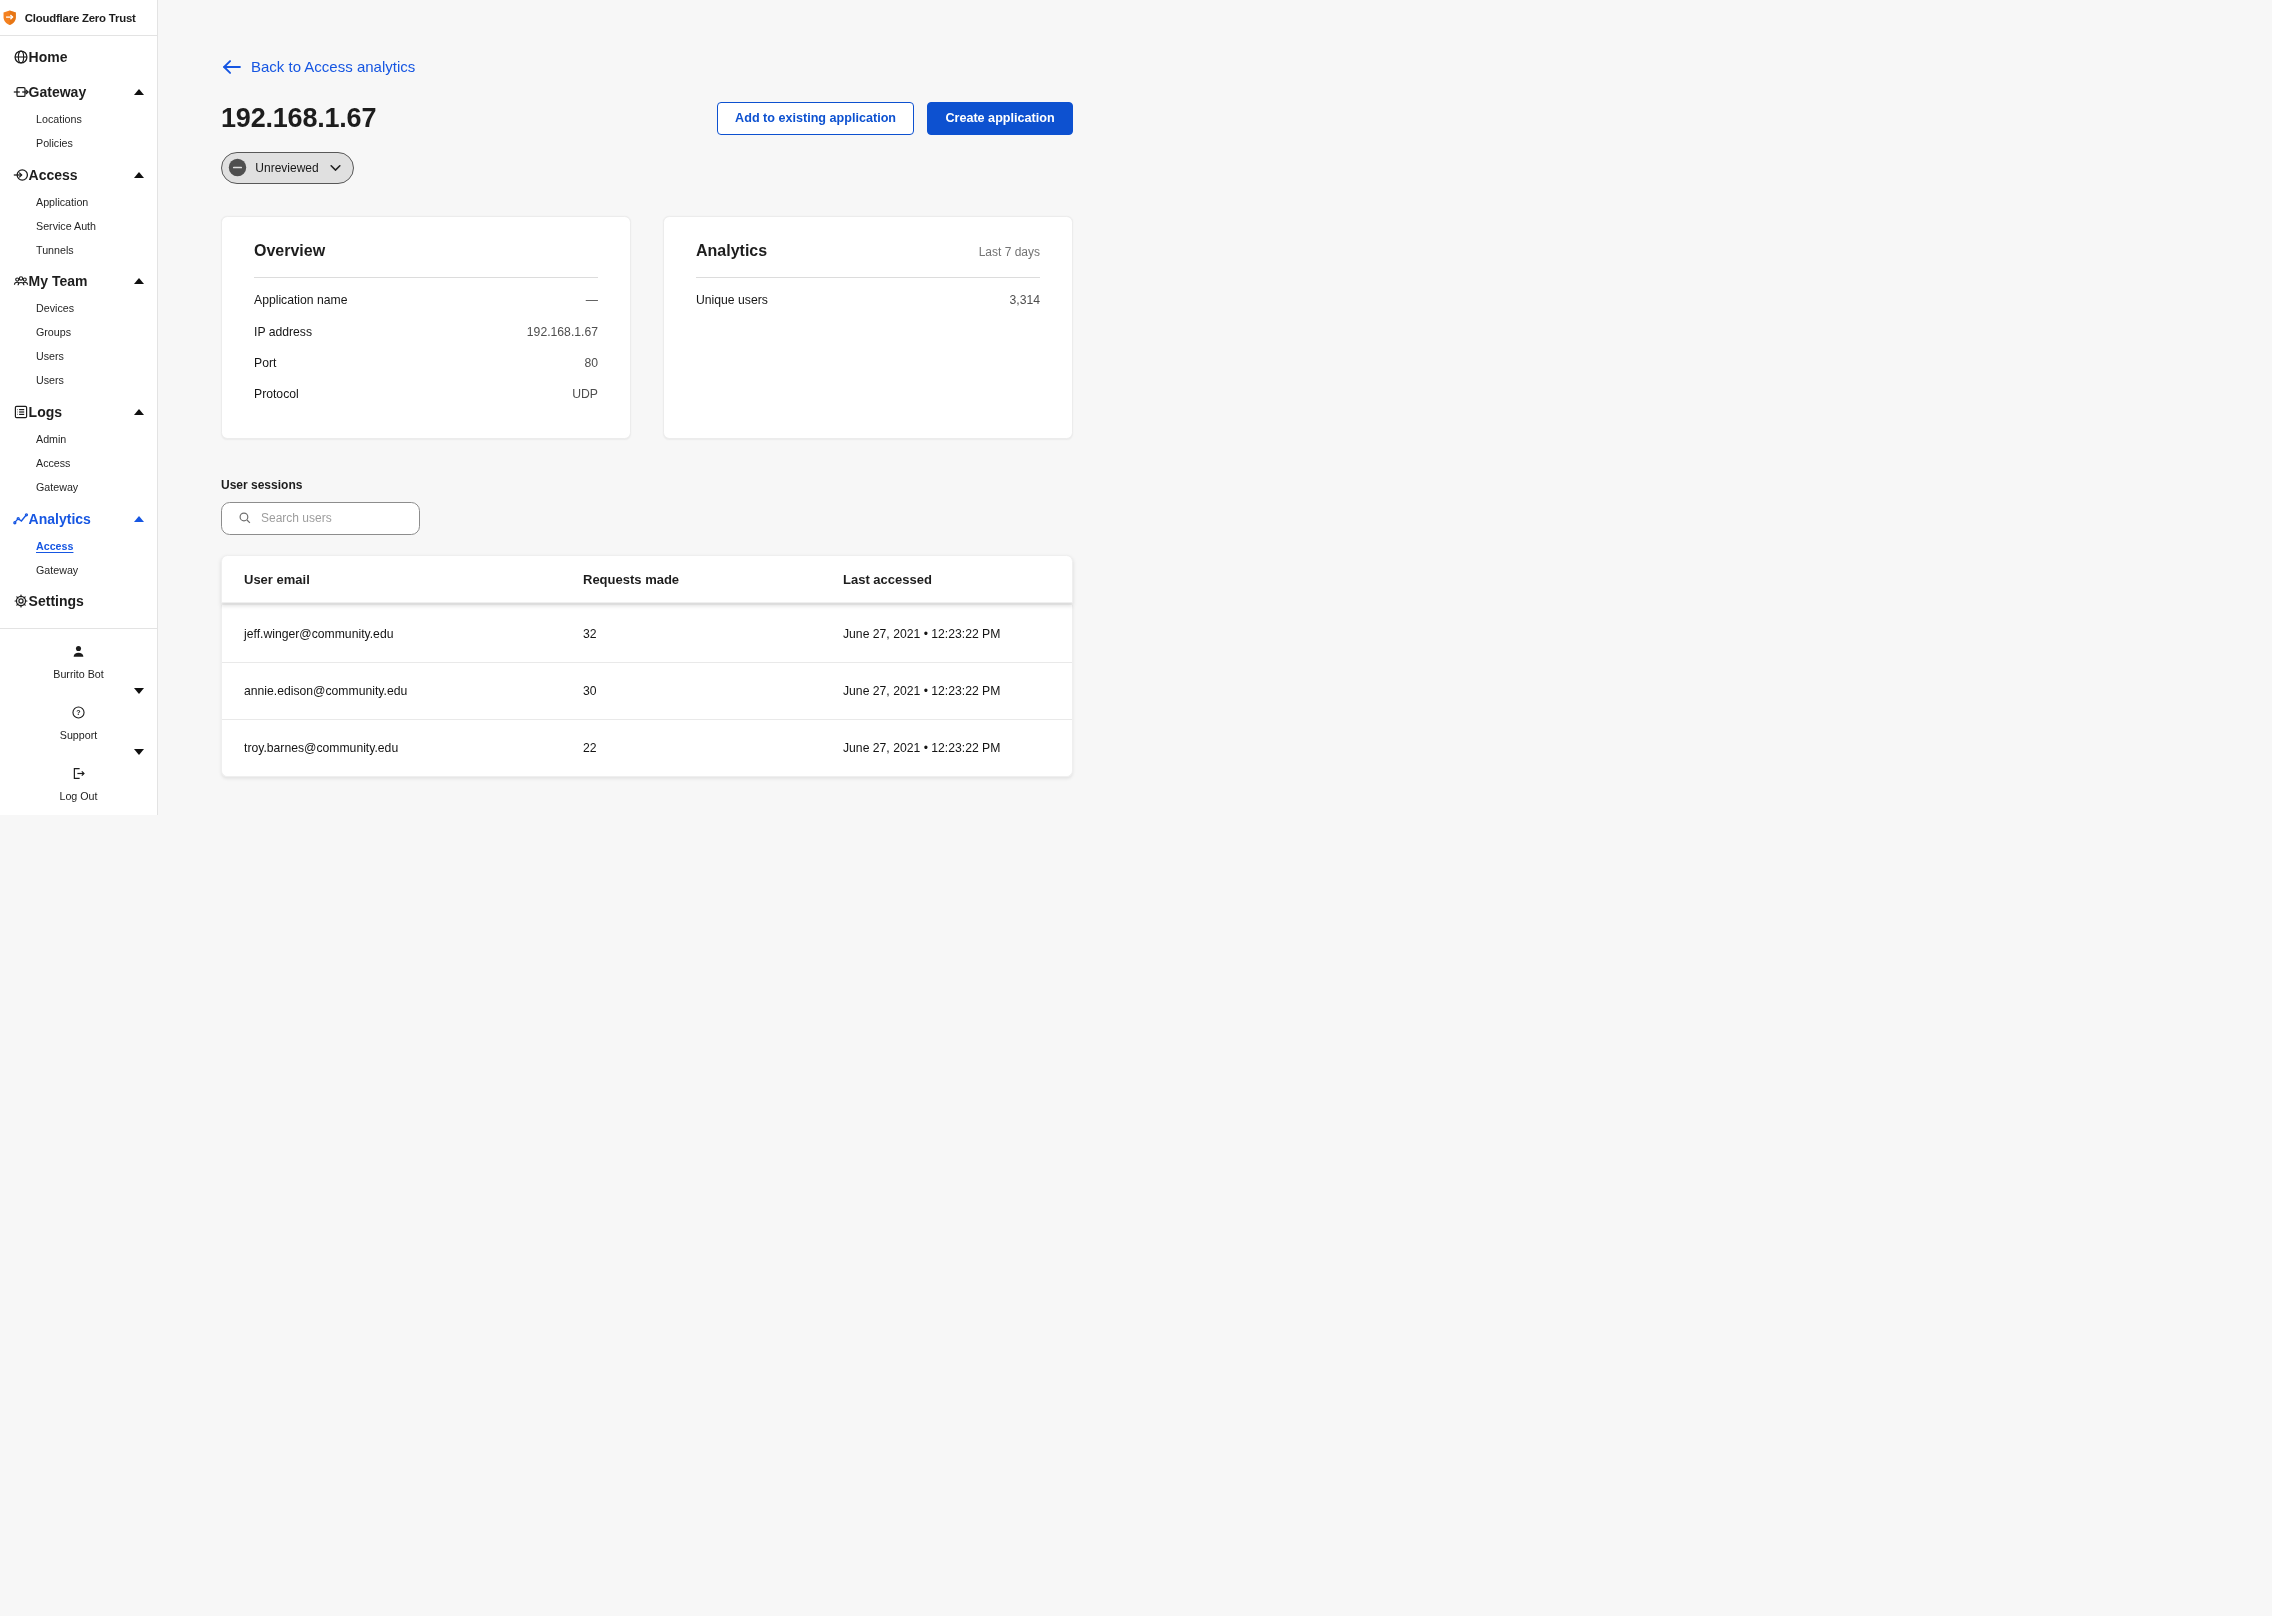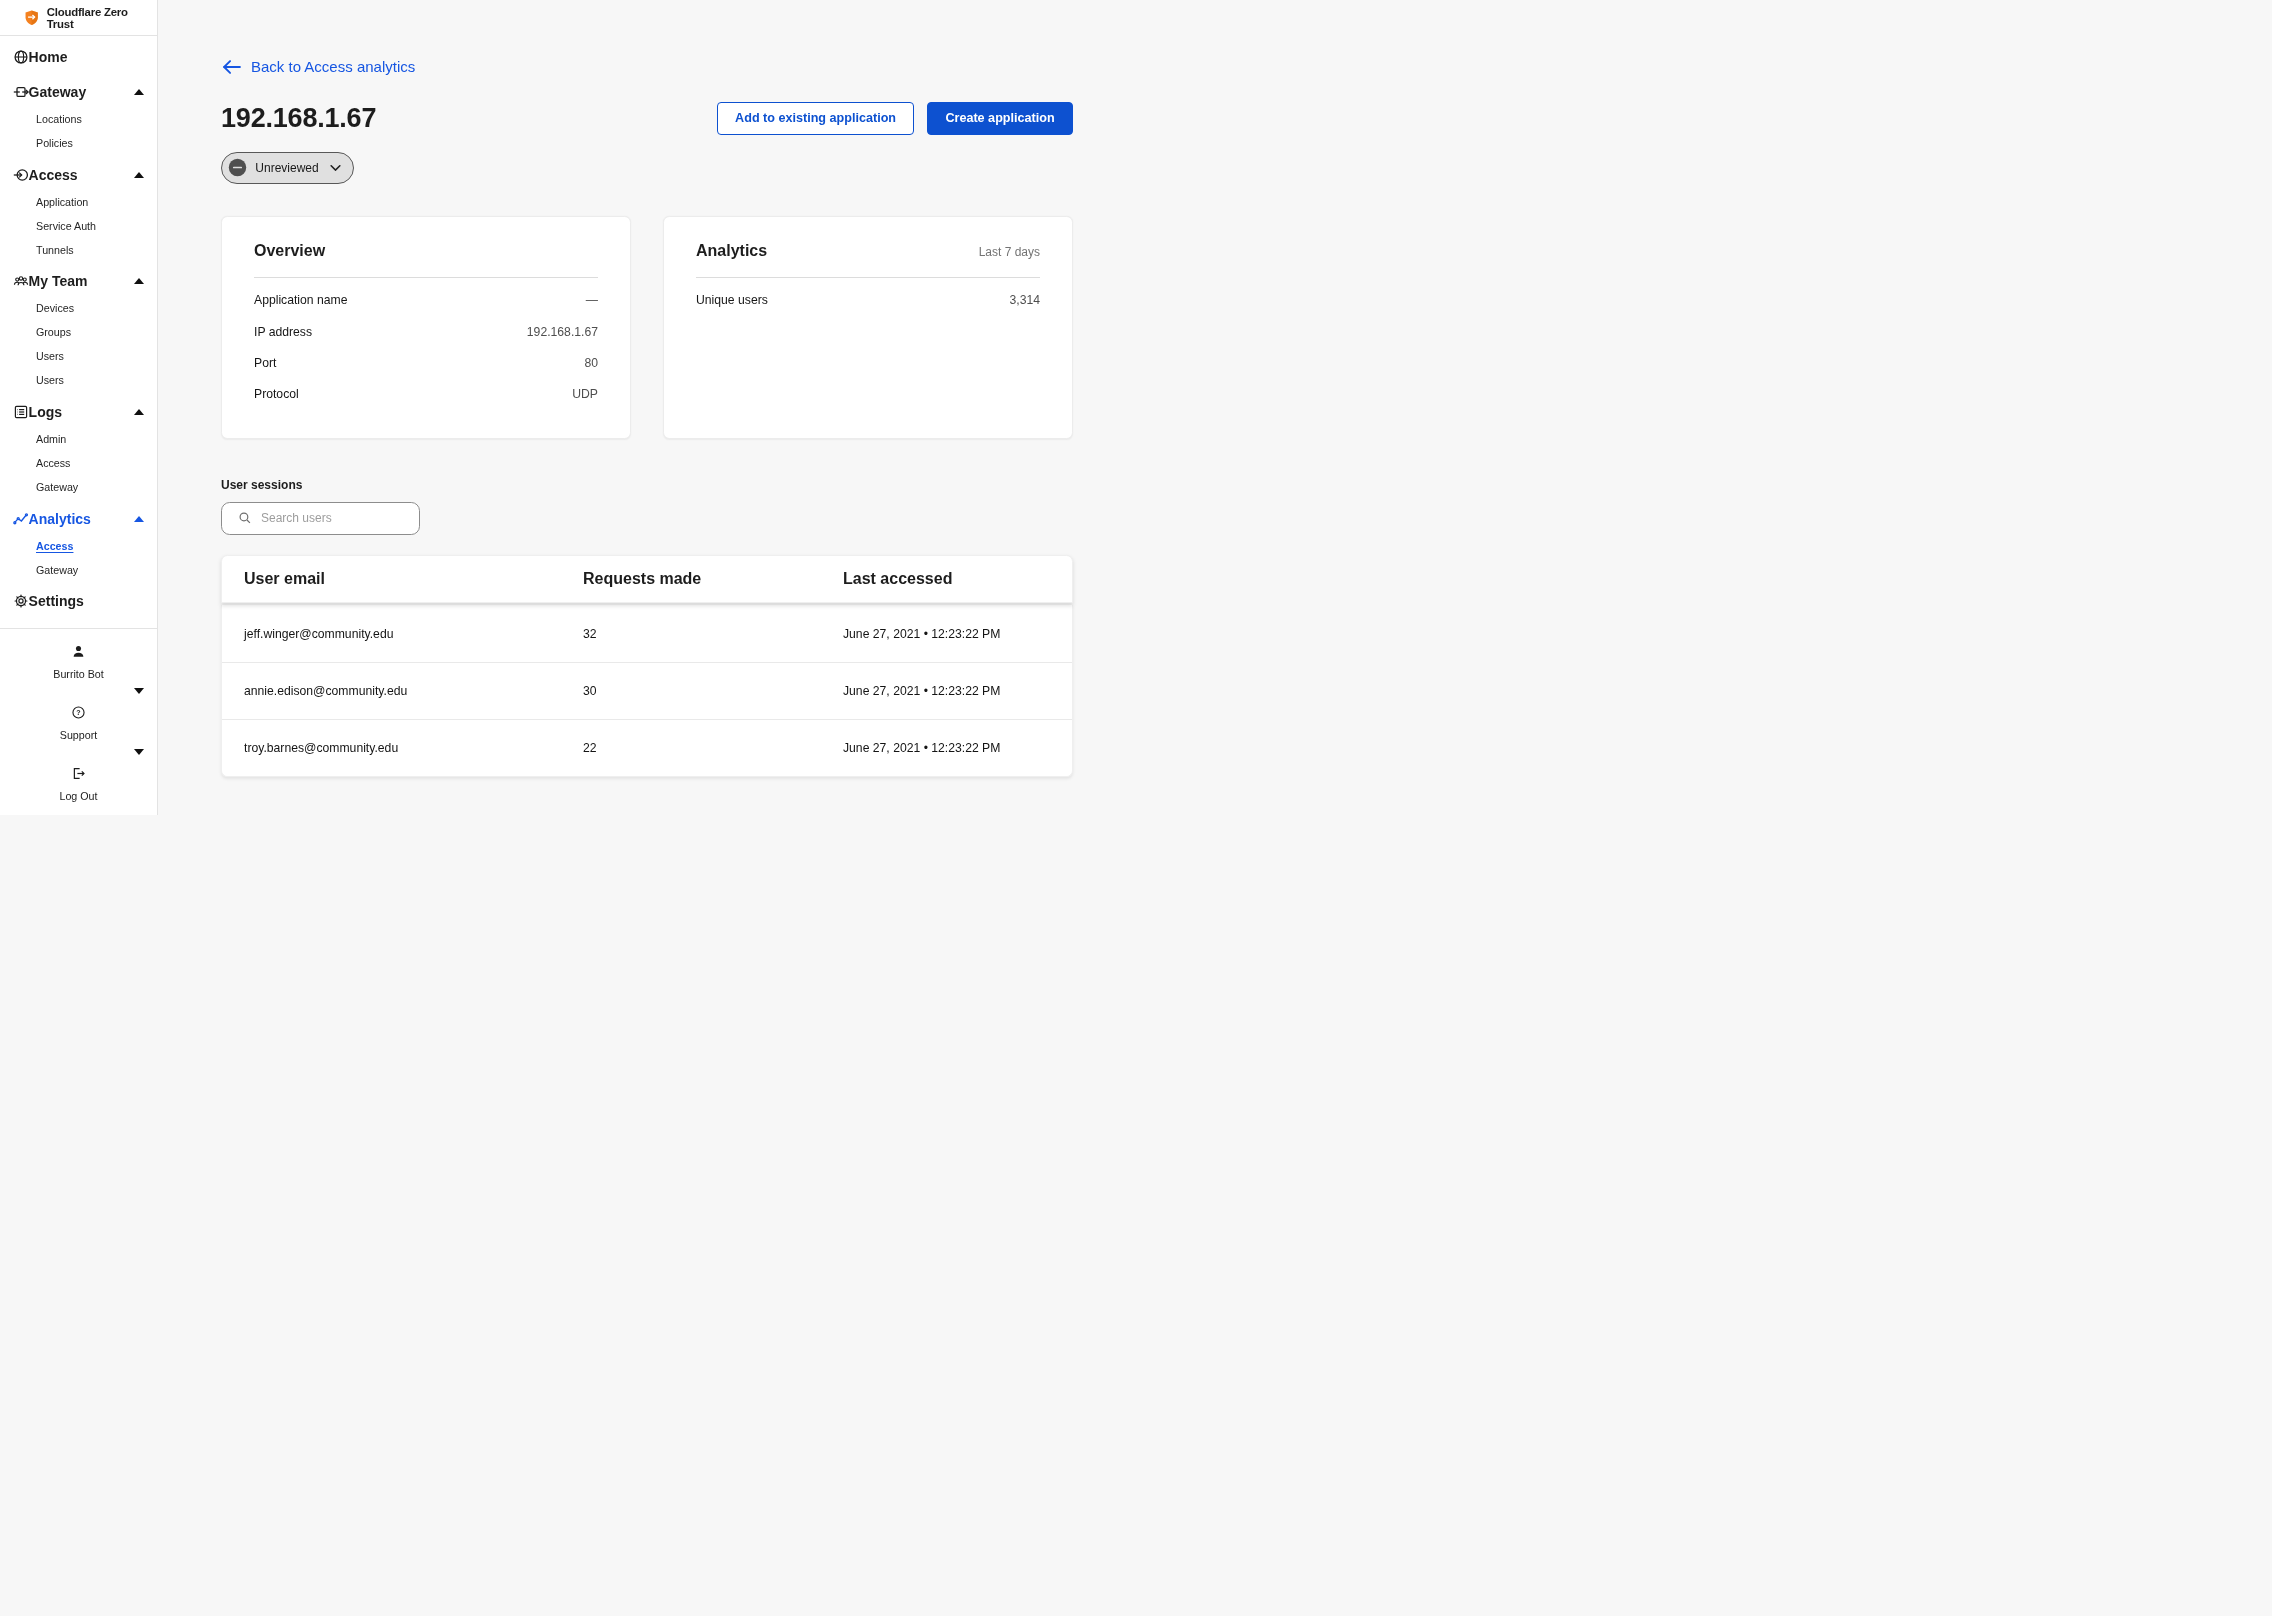--- a/index.html
+++ b/index.html
@@ -16,21 +16,21 @@
   .app{display:flex; width:1136px; min-height:808px;}
 
   
   .sidebar{
     width:158px; flex:0 0 158px; background:#fff;
     border-right:0.8px solid var(--border);
     display:flex; flex-direction:column; min-height:808px;
   }
   .brand{
     height:36px; display:flex; align-items:center; gap:6.3px;
-    padding:0 23px; border-bottom:0.8px solid var(--border);
+    padding:0 1px; border-bottom:0.8px solid var(--border);
     font-size:11.4px; font-weight:700; letter-spacing:-0.2px;
   }
   .brand svg{width:17.4px;height:17.4px;flex:0 0 17.4px;}
   .nav{flex:1 1 auto; padding:6.3px 0 0;}
   .nav-parent{
     display:flex; align-items:center; gap:0;
     padding:7px 12.6px; font-size:14px; font-weight:700; cursor:pointer;
   }
   .nav-parent + .nav-parent, .nav-child + .nav-parent{margin-top:4.7px;}
   .nav-icon{width:16px;height:16px;flex:0 0 16px;display:inline-flex;}
@@ -103,21 +103,21 @@
     border:none; outline:none; flex:1; font-size:12px; color:var(--ink);
     font-family:"Liberation Sans", sans-serif; background:transparent;
   }
   .search-box input::placeholder{color:#9d9d9d;}
 
   .table{margin-top:20.5px;}
   .table-header{
     position:relative; z-index:2;
     background:#fff; border-radius:6.3px 6.3px 0 0; border:0.8px solid #efefef;
     display:grid; grid-template-columns:339px 260px 1fr; align-items:center;
-    height:48px; padding-left:22px; font-size:16px; font-weight:700;
+    height:48px; padding-left:22px; font-size:13px; font-weight:700;
     box-shadow:0 2.4px 4.7px rgba(0,0,0,.12);
   }
   .table-body{
     position:relative; z-index:1;
     background:#fff; border-radius:0 0 6.3px 6.3px; border:0.8px solid #efefef; border-top:none;
     margin-top:2.4px; box-shadow:0 1.6px 3.2px rgba(0,0,0,.08);
   }
   .table-row{
     display:grid; grid-template-columns:339px 260px 1fr; align-items:center;
     height:57px; padding-left:22px; font-size:12.2px; color:#141414;

